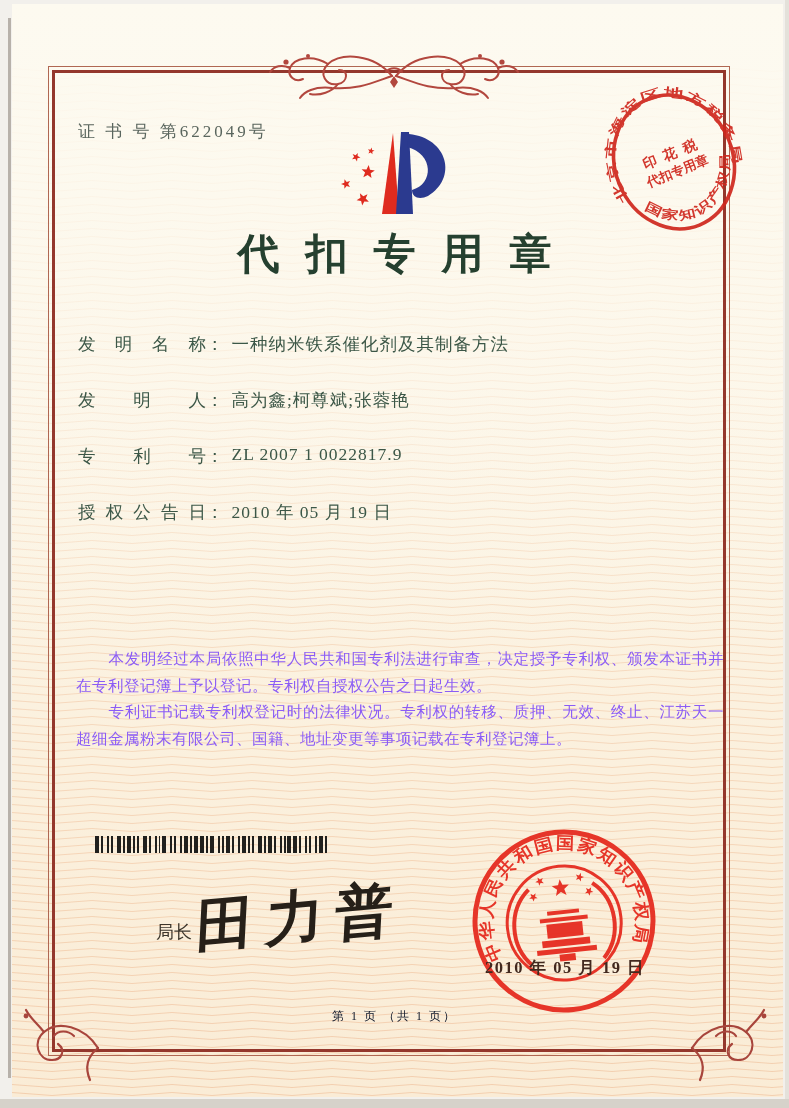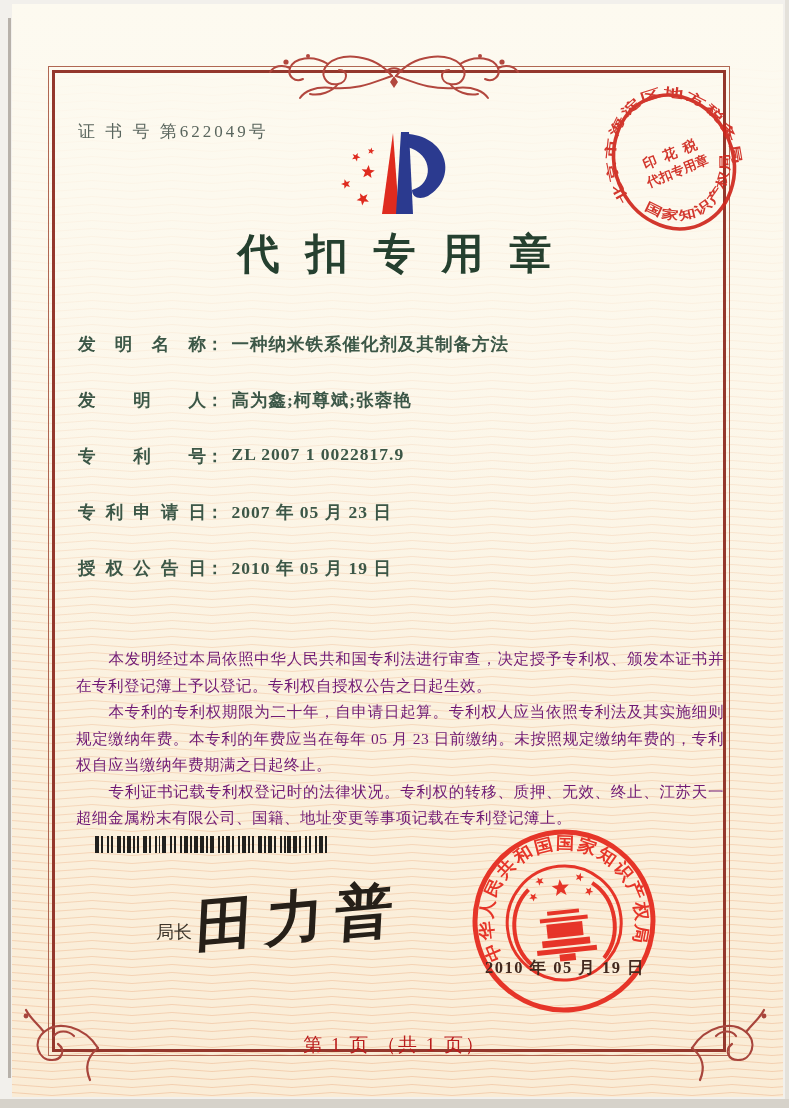--- a/index.html
+++ b/index.html
@@ -23,40 +23,40 @@
     background:linear-gradient(180deg,rgba(253,250,240,.9) 0%,rgba(253,249,238,.55) 45%,rgba(253,248,236,0) 100%);}
   
   .border-outer{position:absolute;left:48px;top:66px;width:680px;height:988px;border:1px solid #b06752;}
   .border-inner{position:absolute;left:3px;top:3px;right:3px;bottom:3px;border:3px solid #94372c;}
   .ornament{position:absolute;}
   
   .cert-number{position:absolute;left:78px;top:120px;font-size:17px;letter-spacing:3px;color:#5a665e;}
   .page-title{position:absolute;left:0;right:0;top:226px;text-align:center;
     font-size:42px;font-weight:bold;color:#25402f;letter-spacing:26px;padding-left:26px;}
   .fields{position:absolute;left:78px;top:332px;width:620px;color:#3c5747;font-size:17.5px;}
-  .frow{height:22px;margin-bottom:34px;white-space:nowrap;font-weight:bold;}
+  .frow{height:22px;margin-bottom:34px;white-space:nowrap;}
   .flabel{display:inline-block;width:128px;text-align:justify;text-align-last:justify;vertical-align:top;}
   .fcolon{display:inline-block;vertical-align:top;}
   .fvalue{display:inline-block;margin-left:8px;letter-spacing:1px;vertical-align:top;}
-  .paras{position:absolute;left:76px;top:646px;width:648px;color:#701a75;font-size:15.5px;line-height:26.5px;text-align:justify;}
+  .paras{position:absolute;left:76px;top:646px;width:648px;color:#8b5cf6;font-size:15.5px;line-height:26.5px;text-align:justify;}
   .paras p{margin:0;text-indent:2.1em;letter-spacing:.5px;}
   
   .barcode{position:absolute;left:95px;top:836px;width:237px;height:17px;font-size:0;}
   .barcode span{display:inline-block;height:100%;}
   
   .director-label{position:absolute;left:156px;top:920px;font-size:18px;color:#3c352b;font-family:"Liberation Sans","DejaVu Sans",sans-serif;}
   .sig-wrap{position:absolute;left:198px;top:856px;width:230px;height:120px;}
   .sig-wrap svg{overflow:visible;}
   
   .tax-stamp{position:absolute;left:596px;top:80px;width:156px;height:164px;opacity:.92;}
   .official-seal{position:absolute;left:468px;top:824px;width:194px;height:196px;opacity:.93;}
   .seal-date{position:absolute;left:470px;top:957px;width:190px;text-align:center;
     font-size:16.5px;color:#42291f;letter-spacing:1.5px;z-index:30;font-weight:bold;}
-  .page-footer{position:absolute;left:0;right:0;top:1008px;text-align:center;font-size:19px;
-    color:#b91c1c;letter-spacing:2px;margin-top:24px;}
+  .page-footer{position:absolute;left:0;right:0;top:1008px;text-align:center;font-size:12px;
+    color:#0f172a;letter-spacing:2px;}
 </style>
 </head>
 <body>
 
 <div class="scan-edge-left"></div>
 <div class="scan-edge-right"></div>
 <div class="scan-edge-bottom"></div>
 
 <div class="sheet">
   <svg id="waves" width="780" height="1100" viewBox="0 0 780 1100">
@@ -283,30 +283,26 @@
   <div class="frow">
     <span class="flabel">发明名称</span><span class="fcolon">：</span><span class="fvalue">一种纳米铁系催化剂及其制备方法</span>
   </div>
   <div class="frow">
     <span class="flabel">发明人</span><span class="fcolon">：</span><span class="fvalue">高为鑫;柯尊斌;张蓉艳</span>
   </div>
   <div class="frow">
     <span class="flabel">专利号</span><span class="fcolon">：</span><span class="fvalue">ZL 2007 1 0022817.9</span>
   </div>
   <div class="frow">
-    <span class="flabel">专利申请日</span><span class="fcolon">：</span><span class="fvalue">2007 年 05 月 23 日</span>
-  </div>
-  <div class="frow">
     <span class="flabel">授权公告日</span><span class="fcolon">：</span><span class="fvalue">2010 年 05 月 19 日</span>
   </div>
 </div>
 
 <div class="paras">
   <p>本发明经过本局依照中华人民共和国专利法进行审查，决定授予专利权、颁发本证书并在专利登记簿上予以登记。专利权自授权公告之日起生效。</p>
-  <p>本专利的专利权期限为二十年，自申请日起算。专利权人应当依照专利法及其实施细则规定缴纳年费。本专利的年费应当在每年 05 月 23 日前缴纳。未按照规定缴纳年费的，专利权自应当缴纳年费期满之日起终止。</p>
   <p>专利证书记载专利权登记时的法律状况。专利权的转移、质押、无效、终止、江苏天一超细金属粉末有限公司、国籍、地址变更等事项记载在专利登记簿上。</p>
 </div>
 
 <div class="barcode" id="barcode"><span style="width: 3.98px; background: rgb(32, 32, 30);"></span><span style="width: 1.99px; background: transparent;"></span><span style="width: 1.99px; background: rgb(32, 32, 30);"></span><span style="width: 3.98px; background: transparent;"></span><span style="width: 1.99px; background: rgb(32, 32, 30);"></span><span style="width: 1.99px; background: transparent;"></span><span style="width: 1.99px; background: rgb(32, 32, 30);"></span><span style="width: 3.98px; background: transparent;"></span><span style="width: 3.98px; background: rgb(32, 32, 30);"></span><span style="width: 1.99px; background: transparent;"></span><span style="width: 1.99px; background: rgb(32, 32, 30);"></span><span style="width: 1.99px; background: transparent;"></span><span style="width: 3.98px; background: rgb(32, 32, 30);"></span><span style="width: 1.99px; background: transparent;"></span><span style="width: 1.99px; background: rgb(32, 32, 30);"></span><span style="width: 1.99px; background: transparent;"></span><span style="width: 1.99px; background: rgb(32, 32, 30);"></span><span style="width: 3.98px; background: transparent;"></span><span style="width: 3.98px; background: rgb(32, 32, 30);"></span><span style="width: 1.99px; background: transparent;"></span><span style="width: 1.99px; background: rgb(32, 32, 30);"></span><span style="width: 3.98px; background: transparent;"></span><span style="width: 1.99px; background: rgb(32, 32, 30);"></span><span style="width: 1.99px; background: transparent;"></span><span style="width: 1.99px; background: rgb(32, 32, 30);"></span><span style="width: 1.99px; background: transparent;"></span><span style="width: 3.98px; background: rgb(32, 32, 30);"></span><span style="width: 3.98px; background: transparent;"></span><span style="width: 1.99px; background: rgb(32, 32, 30);"></span><span style="width: 1.99px; background: transparent;"></span><span style="width: 1.99px; background: rgb(32, 32, 30);"></span><span style="width: 3.98px; background: transparent;"></span><span style="width: 1.99px; background: rgb(32, 32, 30);"></span><span style="width: 1.99px; background: transparent;"></span><span style="width: 3.98px; background: rgb(32, 32, 30);"></span><span style="width: 1.99px; background: transparent;"></span><span style="width: 1.99px; background: rgb(32, 32, 30);"></span><span style="width: 1.99px; background: transparent;"></span><span style="width: 3.98px; background: rgb(32, 32, 30);"></span><span style="width: 1.99px; background: transparent;"></span><span style="width: 3.98px; background: rgb(32, 32, 30);"></span><span style="width: 1.99px; background: transparent;"></span><span style="width: 1.99px; background: rgb(32, 32, 30);"></span><span style="width: 1.99px; background: transparent;"></span><span style="width: 3.98px; background: rgb(32, 32, 30);"></span><span style="width: 3.98px; background: transparent;"></span><span style="width: 1.99px; background: rgb(32, 32, 30);"></span><span style="width: 1.99px; background: transparent;"></span><span style="width: 1.99px; background: rgb(32, 32, 30);"></span><span style="width: 1.99px; background: transparent;"></span><span style="width: 3.98px; background: rgb(32, 32, 30);"></span><span style="width: 1.99px; background: transparent;"></span><span style="width: 1.99px; background: rgb(32, 32, 30);"></span><span style="width: 3.98px; background: transparent;"></span><span style="width: 1.99px; background: rgb(32, 32, 30);"></span><span style="width: 1.99px; background: transparent;"></span><span style="width: 3.98px; background: rgb(32, 32, 30);"></span><span style="width: 1.99px; background: transparent;"></span><span style="width: 1.99px; background: rgb(32, 32, 30);"></span><span style="width: 1.99px; background: transparent;"></span><span style="width: 1.99px; background: rgb(32, 32, 30);"></span><span style="width: 3.98px; background: transparent;"></span><span style="width: 3.98px; background: rgb(32, 32, 30);"></span><span style="width: 1.99px; background: transparent;"></span><span style="width: 1.99px; background: rgb(32, 32, 30);"></span><span style="width: 1.99px; background: transparent;"></span><span style="width: 3.98px; background: rgb(32, 32, 30);"></span><span style="width: 1.99px; background: transparent;"></span><span style="width: 1.99px; background: rgb(32, 32, 30);"></span><span style="width: 3.98px; background: transparent;"></span><span style="width: 1.99px; background: rgb(32, 32, 30);"></span><span style="width: 1.99px; background: transparent;"></span><span style="width: 1.99px; background: rgb(32, 32, 30);"></span><span style="width: 1.99px; background: transparent;"></span><span style="width: 3.98px; background: rgb(32, 32, 30);"></span><span style="width: 1.99px; background: transparent;"></span><span style="width: 3.98px; background: rgb(32, 32, 30);"></span><span style="width: 1.99px; background: transparent;"></span><span style="width: 1.99px; background: rgb(32, 32, 30);"></span><span style="width: 3.98px; background: transparent;"></span><span style="width: 1.99px; background: rgb(32, 32, 30);"></span><span style="width: 1.99px; background: transparent;"></span><span style="width: 1.99px; background: rgb(32, 32, 30);"></span><span style="width: 3.98px; background: transparent;"></span><span style="width: 1.99px; background: rgb(32, 32, 30);"></span><span style="width: 1.99px; background: transparent;"></span><span style="width: 3.98px; background: rgb(32, 32, 30);"></span><span style="width: 1.99px; background: transparent;"></span><span style="width: 1.99px; background: rgb(32, 32, 30);"></span><span style="width: 3.98px; background: transparent;"></span></div>
 
 <div class="director-label">局长</div>
 <div class="sig-wrap">
   <svg width="230" height="120" viewBox="0 0 230 120">
     <text x="6" y="80" font-size="58" font-weight="bold" fill="#262019" letter-spacing="12" transform="rotate(-5 115 60) skewX(-8)" font-family="'Liberation Serif','DejaVu Serif',serif">田力普</text>
   </svg>

